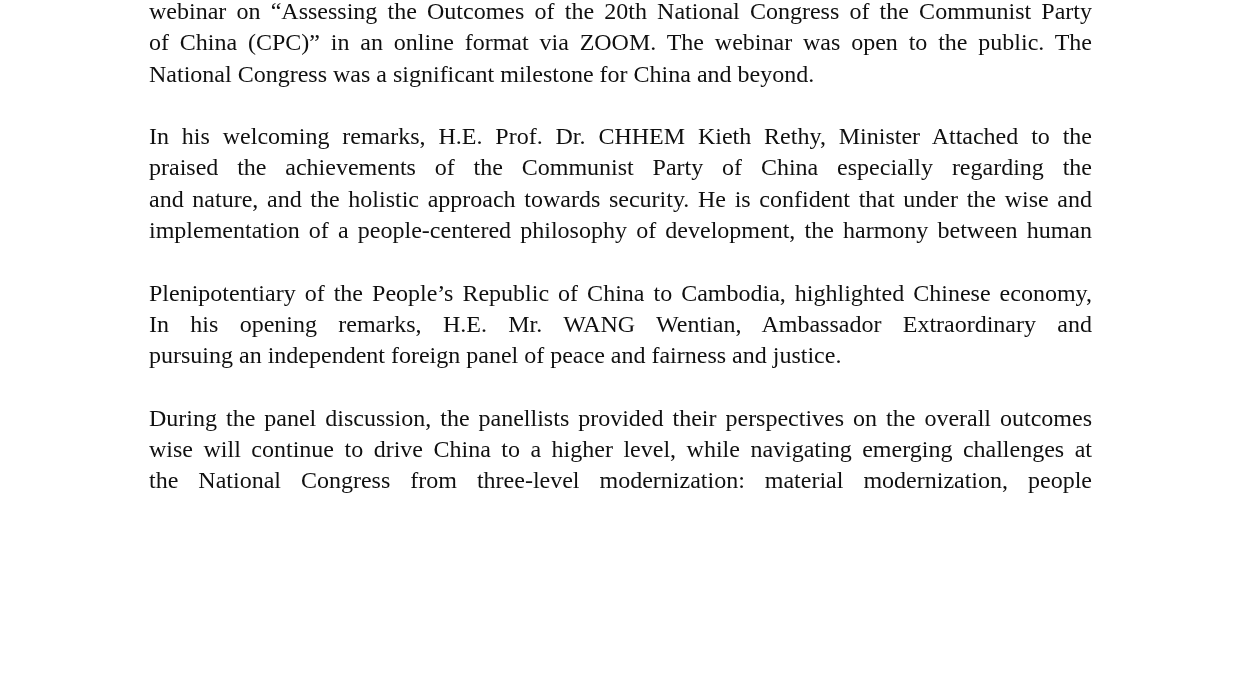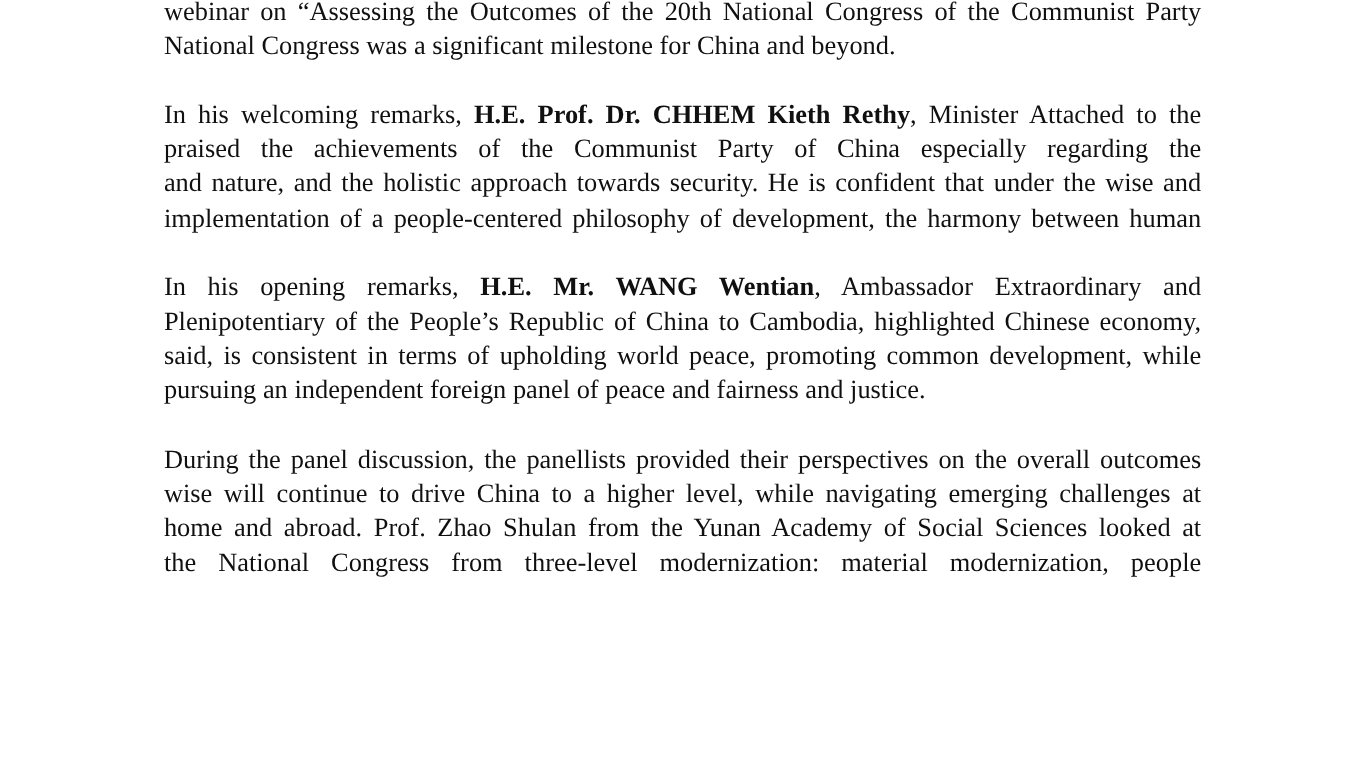--- a/index.html
+++ b/index.html
@@ -30,41 +30,40 @@
   .para:last-child { margin-bottom: 0; }
   .line {
     text-align: justify;
     text-align-last: justify;
     white-space: normal;
   }
   .line.lastline {
     text-align-last: left;
   }
   .seg { font-weight: normal; }
-  .seg.bold { font-weight: bold; margin-top: 28px; }
+  .seg.bold { font-weight: normal; margin-top: 28px; }
 </style>
 </head>
 <body>
 
 <div class="doc" style="color: rgb(16, 16, 16);">
     <div class="para">
       <div class="line"><span class="seg">webinar on “Assessing the Outcomes of the 20th National Congress of the Communist Party</span></div>
+      <div class="line"><span class="seg">of China (CPC)” in an online format via ZOOM. The webinar was open to the public. The</span></div>
       <div class="line lastline"><span class="seg">National Congress was a significant milestone for China and beyond.</span></div>
     </div>
     <div class="para">
       <div class="line"><span class="seg">In his welcoming remarks, </span><span class="seg bold">H.E. Prof. Dr. CHHEM Kieth Rethy</span><span class="seg">, Minister Attached to the</span></div>
       <div class="line"><span class="seg">praised the achievements of the Communist Party of China especially regarding the</span></div>
       <div class="line"><span class="seg">and nature, and the holistic approach towards security. He is confident that under the wise and</span></div>
       <div class="line"><span class="seg">implementation of a people-centered philosophy of development, the harmony between human</span></div>
     </div>
     <div class="para">
+      <div class="line"><span class="seg">Plenipotentiary of the People’s Republic of China to Cambodia, highlighted Chinese economy,</span></div>
       <div class="line"><span class="seg">In his opening remarks, </span><span class="seg bold">H.E. Mr. WANG Wentian</span><span class="seg">, Ambassador Extraordinary and</span></div>
-      <div class="line"><span class="seg">Plenipotentiary of the People’s Republic of China to Cambodia, highlighted Chinese economy,</span></div>
-      <div class="line"><span class="seg">said, is consistent in terms of upholding world peace, promoting common development, while</span></div>
       <div class="line lastline"><span class="seg">pursuing an independent foreign panel of peace and fairness and justice.</span></div>
     </div>
     <div class="para">
       <div class="line"><span class="seg">During the panel discussion, the panellists provided their perspectives on the overall outcomes</span></div>
       <div class="line"><span class="seg">wise will continue to drive China to a higher level, while navigating emerging challenges at</span></div>
-      <div class="line"><span class="seg">home and abroad. Prof. Zhao Shulan from the Yunan Academy of Social Sciences looked at</span></div>
       <div class="line"><span class="seg">the National Congress from three-level modernization: material modernization, people</span></div>
     </div>
   </div>
 
 </body></html>

